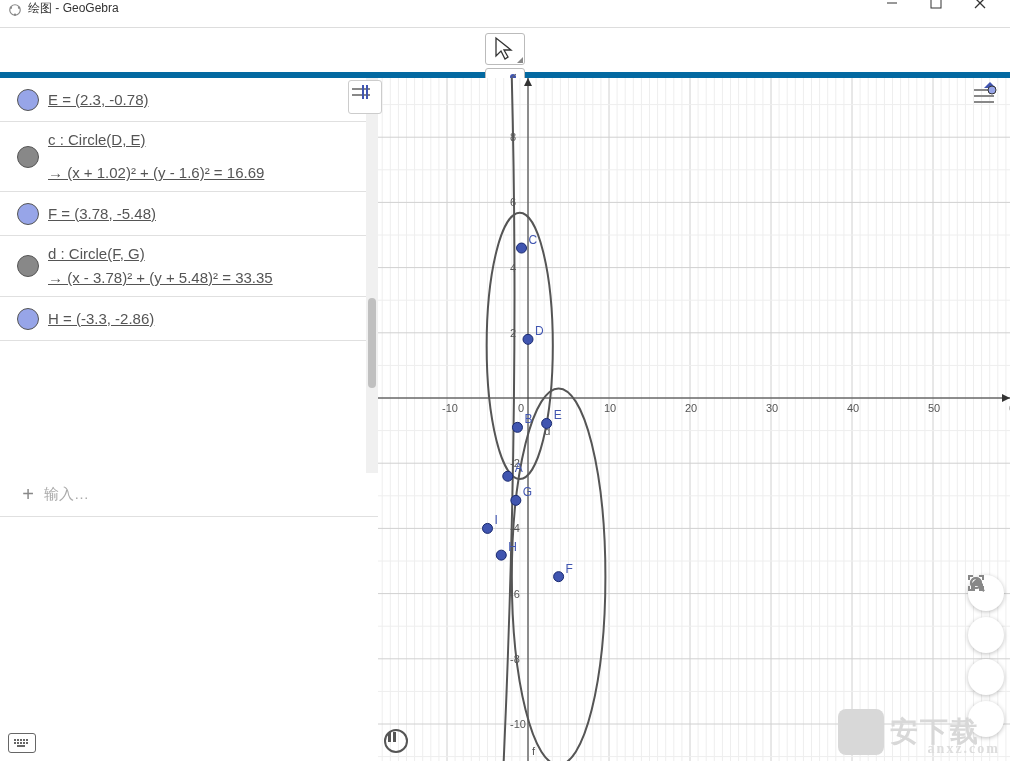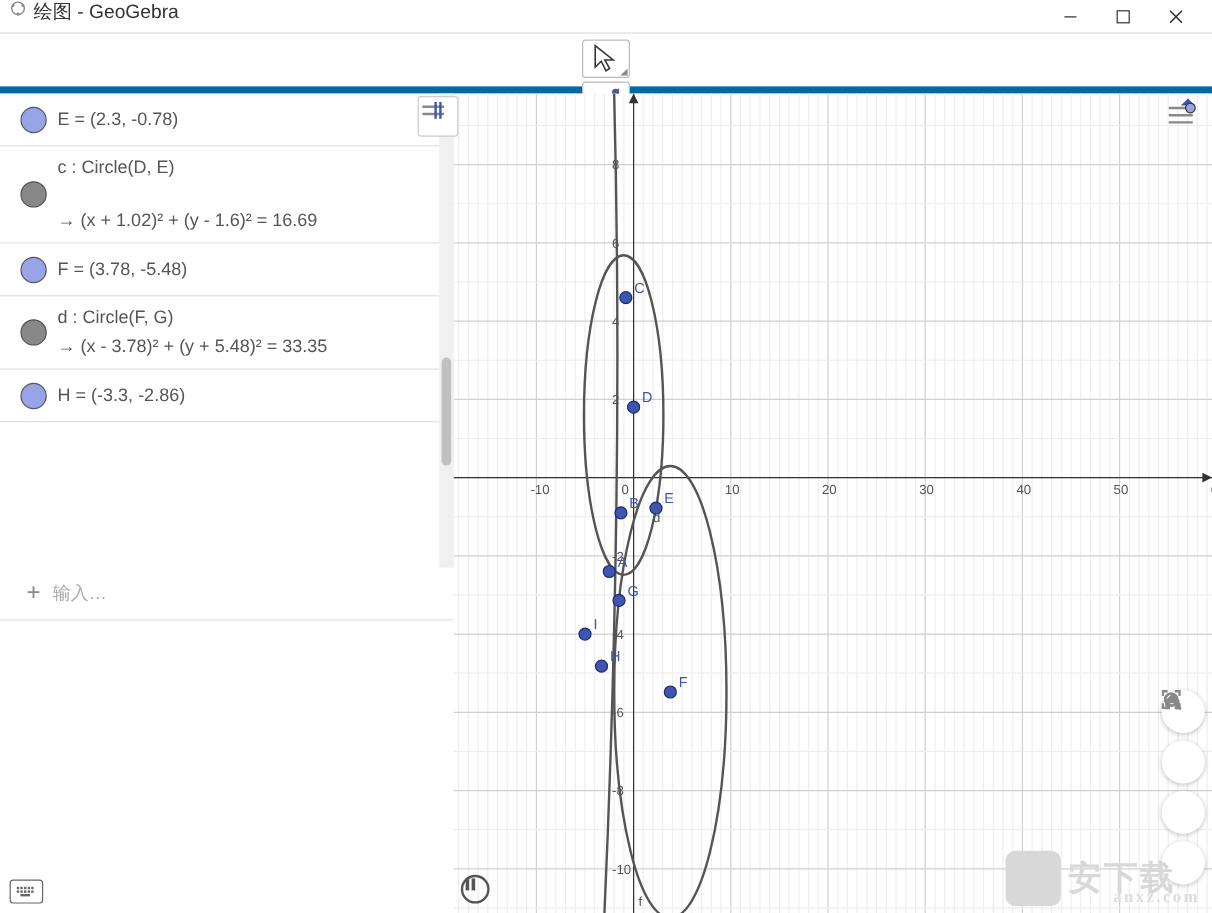--- a/index.html
+++ b/index.html
@@ -1,35 +1,35 @@
 <!DOCTYPE html>
 <html><head>
 <meta charset="utf-8">
 <style>
   * { box-sizing: border-box; margin: 0; padding: 0; font-family: Arial, sans-serif; }
   body { width: 1010px; height: 761px; background: #fff; overflow: hidden; position: relative; }
-  .titlebar { height: 28px; display: flex; align-items: flex-start; padding: 0 8px; font-size: 16px; color: #333; border-bottom: 1px solid #ddd; }
+  .titlebar { height: 28px; display: flex; align-items: flex-end; padding: 10px 8px; font-size: 12px; color: #333; border-bottom: 1px solid #ddd; }
   .titlebar .logo { width: 14px; height: 14px; margin-right: 6px; }
   .titlebar .spacer { flex: 1; }
   .titlebar .winbtn { width: 44px; height: 28px; display: flex; align-items: center; justify-content: center; cursor: pointer; }
   .toolbar { height: 50px; display: flex; align-items: center; padding: 5px 6px; border-bottom: 6px solid #0369a1; gap: 3px; flex-direction: column; }
   .tbtn { width: 40px; height: 40px; border: 1px solid #bbb; border-radius: 3px; display: flex; align-items: center; justify-content: center; background: #fff; cursor: pointer; position: relative; }
   .tbtn.selected { border: 2px solid #3b6fc9; }
   .tbtn svg { width: 30px; height: 30px; }
   .tbtn .corner { position: absolute; bottom: 1px; right: 1px; width: 0; height: 0; border-right: 6px solid #888; border-top: 6px solid transparent; }
   .toolbar .right { margin-left: auto; display: flex; gap: 8px; align-items: center; padding-right: 10px; }
   .rbtn { width: 36px; height: 36px; display: flex; align-items: center; justify-content: center; cursor: pointer; color: #666; }
   .main { display: flex; height: 683px; }
   .sidebar { width: 378px; position: relative; background: #fff; }
   .algebra { height: 395px; overflow-y: auto; border-right: 1px solid #ccc; }
   .row { display: flex; align-items: center; min-height: 44px; border-bottom: 1px solid #e0e0e0; padding: 6px 8px; font-size: 15px; color: #555; position: relative; }
   .row .vis { width: 40px; display: flex; align-items: center; justify-content: center; }
   .row .vis .dot { width: 22px; height: 22px; border-radius: 50%; background: #97a5e8; border: 1px solid #555; }
   .row .vis .dot.grey { background: #888; }
-  .row .content { flex: 1; line-height: 1.6; }
+  .row .content { flex: 1; line-height: 1.6; text-decoration: underline; }
   .row .more { position: absolute; top: 4px; right: 6px; color: #888; font-size: 14px; letter-spacing: 0; display:flex; flex-direction:column; gap:1px;}
   .row .more span{width:3px;height:3px;background:#888;border-radius:50%;}
   .inputrow { display: flex; align-items: center; height: 44px; padding: 0 12px; border-bottom: 1px solid #e0e0e0; color: #aaa; font-size: 15px; }
   .inputrow .plus { width: 32px; text-align: center; font-size: 20px; color: #888; }
   .scrollbar { position: absolute; right: 0; top: 0; width: 12px; height: 395px; background: #f0f0f0; }
   .thumb { position: absolute; right: 2px; width: 8px; background: #c0c0c0; border-radius: 4px; top: 220px; height: 90px; }
   .kbdicon { position: absolute; bottom: 8px; left: 8px; width: 28px; height: 20px; border: 1px solid #666; border-radius: 3px; display:flex; align-items:center; justify-content:center; }
   .graphics { flex: 1; position: relative; background: #fff; }
   .graphics svg { position: absolute; top: 0; left: 0; }
   .stylebar { position: absolute; top: 2px; left: -30px; width: 34px; height: 34px; border: 1px solid #ccc; border-radius: 3px; display: flex; align-items: center; justify-content: center; background:#fff; }
@@ -202,21 +202,21 @@
     <div class="more">
             <span></span>
             <span></span>
             <span></span>
           </div>
         </div>
         <div class="row">
           <div class="vis">
             <div class="dot grey"></div>
           </div>
-    <div class="content">c : Circle(D, E)<div style="margin-top:20px">→  (x + 1.02)² + (y - 1.6)² = 16.69</div></div>
+    <div class="content">c : Circle(D, E)<div style="margin-top:9px">→  (x + 1.02)² + (y - 1.6)² = 16.69</div></div>
     <div class="more">
             <span></span>
             <span></span>
             <span></span>
           </div>
         </div>
         <div class="row">
           <div class="vis">
             <div class="dot "></div>
           </div>

